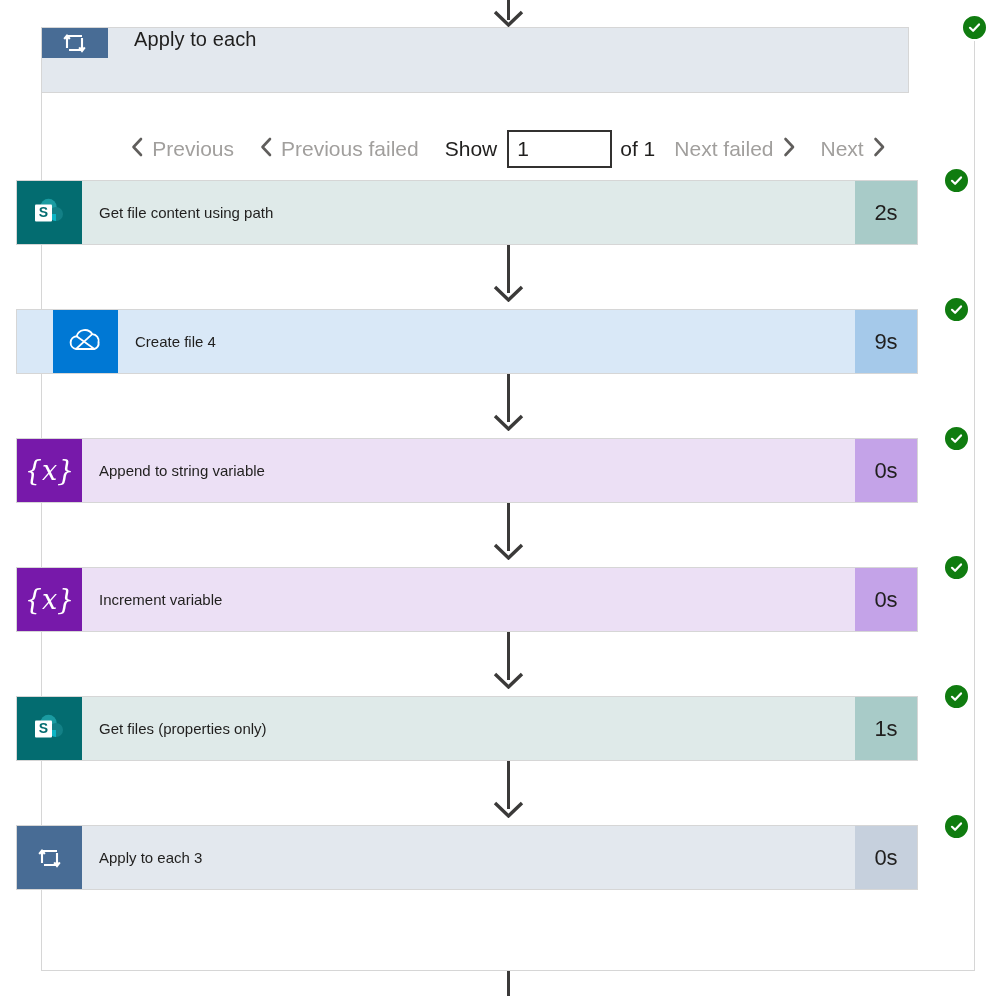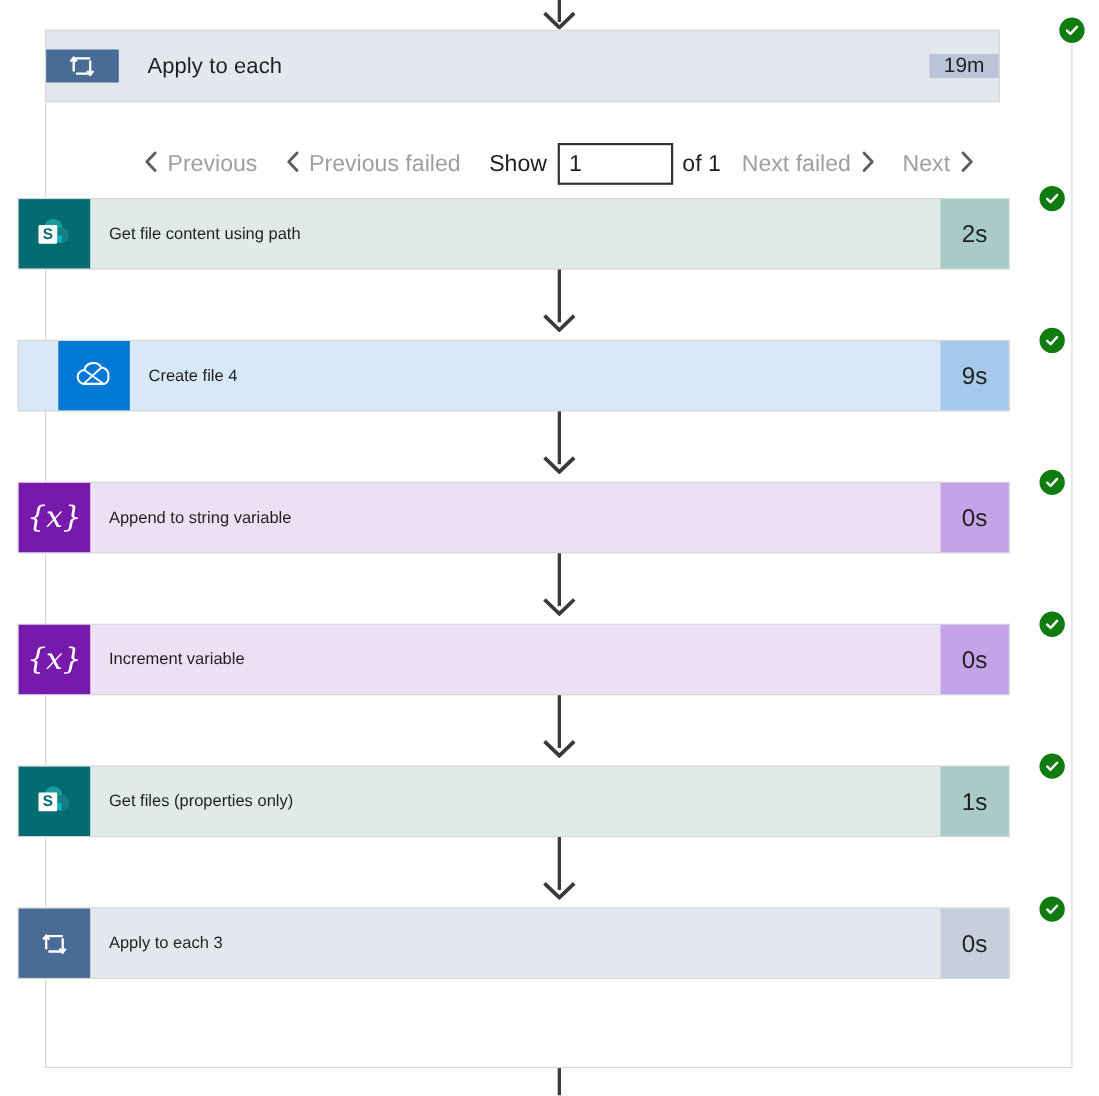--- a/index.html
+++ b/index.html
@@ -55,21 +55,21 @@
   .scope-header {
     position: absolute;
     left: 41px;
     top: 27px;
     width: 868px;
     height: 66px;
     box-sizing: border-box;
     border: 1px solid #d6d6d6;
     background: #e3e8ee;
     display: flex;
-    align-items: center;
+    align-items: flex-start;
   }
   .scope-header .icon-box {
     width: 66px;
     flex: 0 0 66px;
     background: #486c95;
     display: flex;
     align-items: center;
     justify-content: center;
   }
   .scope-header .title {
@@ -236,21 +236,20 @@
 <div class="scope-header">
   <div class="icon-box">
     <svg width="30" height="30" viewBox="0 0 30 30">
       <path d="M7 20 L7 8 L22 8" fill="none" stroke="#ffffff" stroke-width="2.1"></path>
       <path d="M22 10 L22 22 L9 22" fill="none" stroke="#ffffff" stroke-width="2.1"></path>
       <path d="M4.2 11 L7 7.6 L9.8 11" fill="none" stroke="#ffffff" stroke-width="2.1"></path>
       <path d="M19.2 19.4 L22 23 L24.8 19.4" fill="none" stroke="#ffffff" stroke-width="2.1"></path>
     </svg>
   </div>
   <div class="title">Apply to each</div>
-  <div class="duration">19m</div>
 </div>
 <div class="status-dot" style="left:961px;top:14px;">
   <svg width="15" height="15" viewBox="0 0 15 15">
       <path d="M3 7.8 L6.1 10.8 L12 4.4" fill="none" stroke="#ffffff" stroke-width="2.2" stroke-linecap="round" stroke-linejoin="round"></path>
     </svg>
 </div>
 
 <div class="scope-container" style="border:none;background:transparent;height:auto;top:27px;">
   <div class="pager">
     <span class="pitem disabled">

